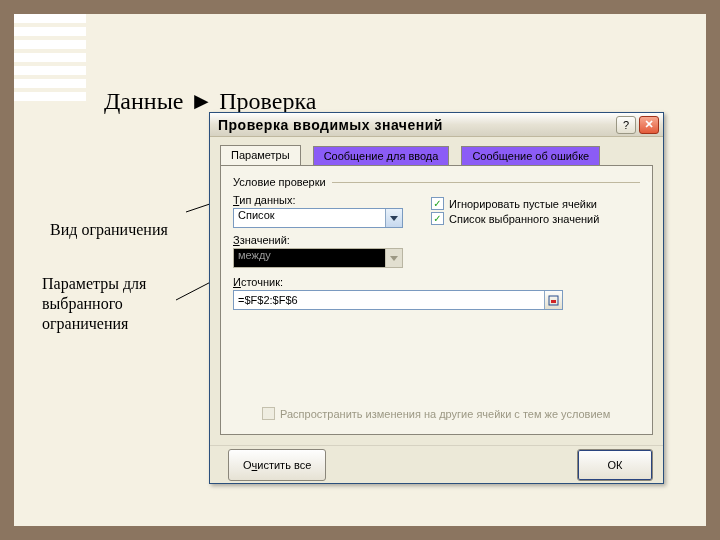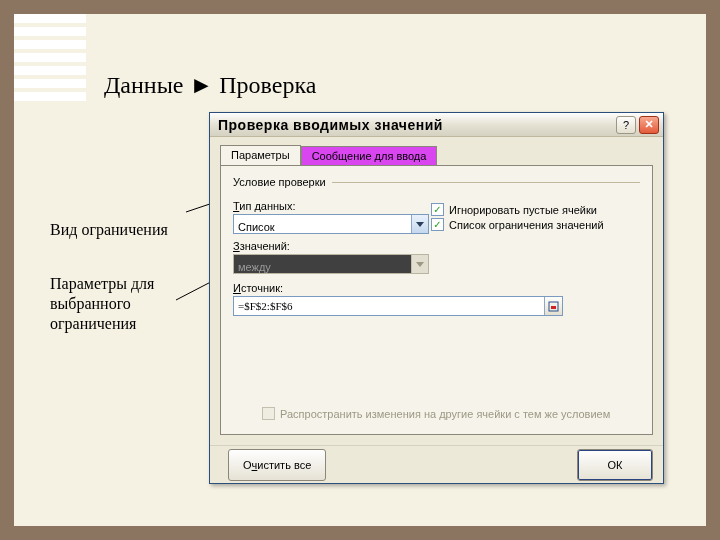--- a/index.html
+++ b/index.html
@@ -26,34 +26,34 @@
     position: absolute;
     left: 90px; top: 20px;
     font-family: "Times New Roman", serif;
     font-size: 26px;
     font-weight: bold;
     text-decoration: underline;
     color: #000;
   }
   .subheading {
     position: absolute;
-    left: 90px; top: 58px;
+    left: 90px; top: 74px;
     font-family: "Times New Roman", serif;
     font-size: 24px;
     color: #000;
   }
   .annot {
     position: absolute;
     font-family: "Times New Roman", serif;
     font-size: 16px;
     color: #000;
     line-height: 1.25;
   }
   .annot1 { left: 36px; top: 206px; }
-  .annot2 { left: 36px; top: 260px; }
+  .annot2 { left: 28px; top: 260px; }
   svg.lines {
     position: absolute;
     left: 0; top: 0;
     width: 692px; height: 512px;
     pointer-events: none;
   }
 
   .dialog {
     position: absolute;
     left: 195px; top: 98px;
@@ -86,69 +86,69 @@
     font-size: 11px;
   }
   .tb-close {
     background: linear-gradient(#f7a88f,#e35b3a);
     border-color: #a0321a;
     color: #fff;
     font-weight: bold;
   }
   .dlg-body { padding: 8px 10px 6px 10px; position: relative; height: calc(100% - 24px); }
 
-  .tabs { display: flex; gap: 0; margin-bottom: -1px; }
+  .tabs { display: flex; gap: 12px; margin-bottom: -1px; }
   .tab {
     padding: 3px 10px 4px 10px;
     border: 1px solid #8a867a;
-    background: #d946ef;
+    background: #8b5cf6;
     font-size: 11px;
     position: relative;
     top: 1px;
   }
   .tab.active {
     background: #f6f4ea;
     border-bottom-color: #f6f4ea;
     top: 0;
   }
   .panel {
     border: 1px solid #8a867a;
     background: #f6f4ea;
     padding: 10px 12px;
     height: 270px;
     position: relative;
   }
   .grp-label {
     font-size: 11px;
     color: #000;
-    margin-bottom: 12px;
+    margin-bottom: 6px;
     display: flex; align-items: center;
   }
   .grp-label::after {
     content: "";
     flex: 1;
     height: 1px;
     background: #bfb89f;
     margin-left: 6px;
   }
   .row { display: flex; align-items: center; margin: 4px 0; }
   .lbl { font-size: 11px; color: #000; margin-bottom: 2px; }
   .lbl u { text-decoration: underline; }
 
   .col-left { width: 180px; }
   .col-right { flex: 1; margin-left: 18px; }
 
   .dd {
-    width: 196px; height: 20px;
+    width: 170px; height: 20px;
     display: flex;
     border: 1px solid #7a9ac0;
     background: #fff;
-    align-items: flex-end;
-  }
-  .dd.disabled { background: #404040; color: #999; border-color:#b9b5a2;}
+    align-items: flex-start;
+  }
+  .dd.disabled { background: #000000; color: #999; border-color:#b9b5a2;}
   .dd .dd-v { flex: 1; padding: 0 4px; font-size: 11px; }
   .dd .dd-btn {
     width: 17px; height: 100%;
     background: linear-gradient(#e9f2fb,#c6d8ee);
     border-left: 1px solid #8da8c6;
     display:flex;align-items:center;justify-content:center;
   }
   .dd .dd-btn::after {
     content:""; width:0;height:0;
     border-left:4px solid transparent;
@@ -167,21 +167,21 @@
   .chk.disabled { color:#9c9884; }
   .chk.disabled .box { border-color:#c4c0ad; background:#efede1; color:#c4c0ad;}
 
   .src-field {
     display:flex; width: 330px;height:20px;
     border:1px solid #7a9ac0; background:#fff;
     align-items:center; margin-top:2px;
   }
   .src-field input {
     flex:1; border:0; outline:0; padding:0 4px; font-size:11px;
-    font-family: Liberation Serif, serif;
+    font-family: Liberation Sans, sans-serif;
   }
   .src-field .range-btn {
     width:18px;height:100%;
     border-left:1px solid #8da8c6;
     background:linear-gradient(#fdfdfb,#e4e0d0);
     display:flex;align-items:center;justify-content:center;
   }
   .src-field .range-btn svg { width:11px;height:11px; }
 
   .propagate { position:absolute; left:12px; bottom:12px;padding-left:29px; }
@@ -237,41 +237,42 @@
     <div class="titlebar">
       <div class="t">Проверка вводимых значений</div>
       <div class="tb-btn">?</div>
       <div class="tb-btn tb-close">✕</div>
     </div>
     <div class="dlg-body">
 
       <div class="tabs">
         <div class="tab active">Параметры</div>
         <div class="tab">Сообщение для ввода</div>
+        <div class="tab">Сообщение об ошибке</div>
       </div>
 
       <div class="panel">
         <div class="grp-label">Условие проверки</div>
 
         <div class="row">
           <div class="col-left">
             <div class="lbl"><u>Т</u><span>ип данных:</span></div>
             <div class="dd">
               <div class="dd-v">Список</div>
               <div class="dd-btn"></div>
             </div>
           </div>
           <div class="col-right">
             <div class="chk">
               <span class="box">✓</span>
               <span>Игнорировать пустые ячейки</span>
             </div>
             <div class="chk">
               <span class="box">✓</span>
-              <span>Список ограничения значений</span>
+              <span>Список выбранного значений</span>
             </div>
           </div>
         </div>
 
         <div class="row" style="margin-top:6px;">
           <div class="col-left">
             <div class="lbl"><u>З</u><span>значений:</span></div>
             <div class="dd disabled">
               <div class="dd-v">между</div>
               <div class="dd-btn"></div>

